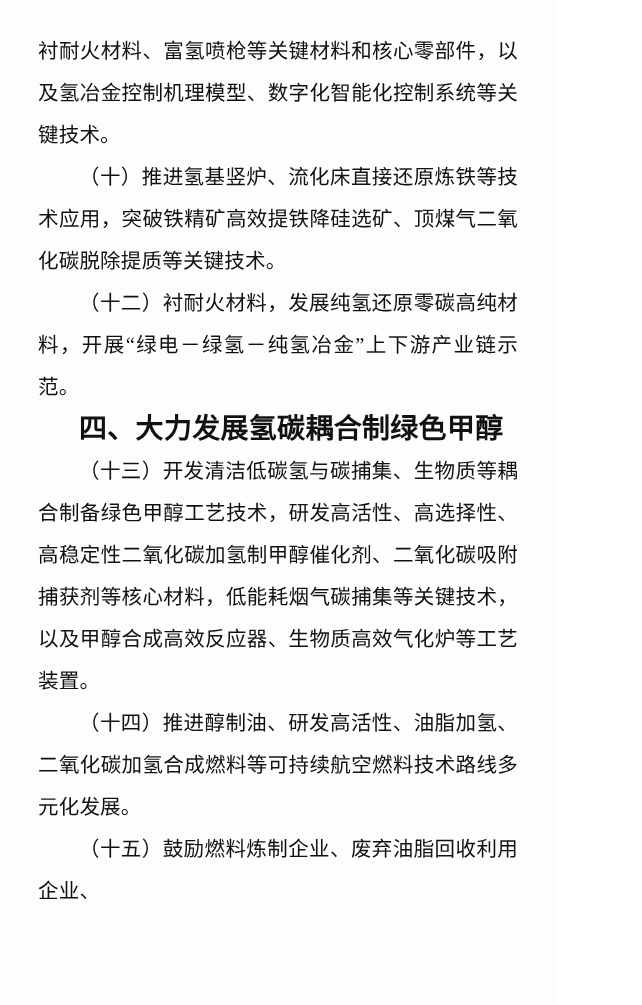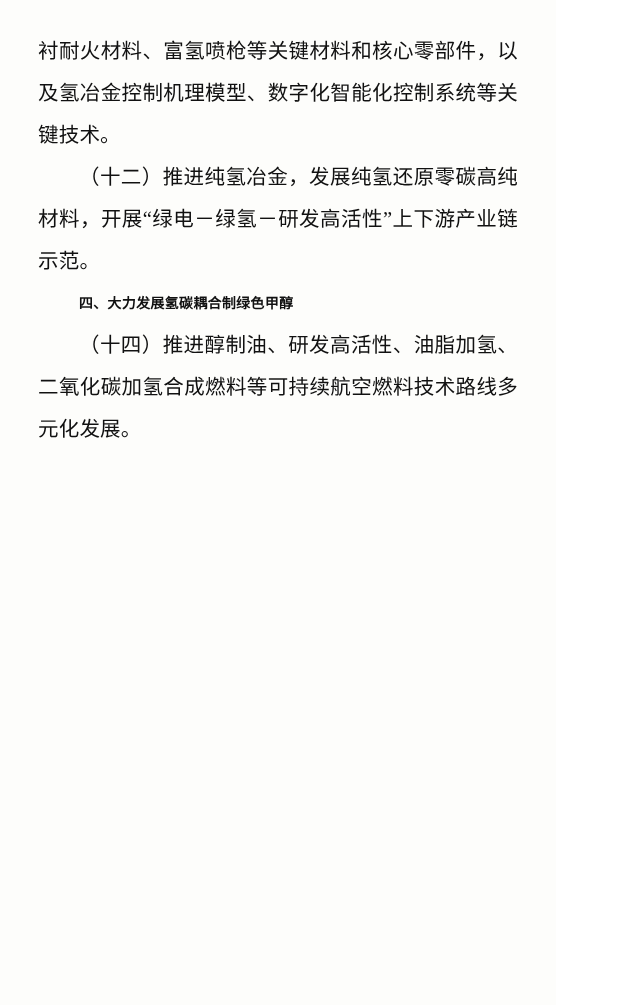--- a/index.html
+++ b/index.html
@@ -34,40 +34,43 @@
     text-indent: 0;
   }
   p.indent {
     margin: 0;
     text-indent: 41px;
   }
   h2.section {
     margin: 0;
     font-family: "Liberation Sans", "DejaVu Sans", sans-serif;
     font-weight: bold;
-    font-size: 14px;
+    font-size: 28px;
     line-height: 42px;
     text-indent: 41px;
     letter-spacing: 0.3px;
   }
 </style>
 </head>
 <body>
 
 <div id="page">
   <div class="doc-body">
 
     <p class="para">衬耐火材料、富氢喷枪等关键材料和核心零部件，以及氢冶金控制机理模型、数字化智能化控制系统等关键技术。</p>
 
 
 
+    <p class="indent">（十）推进氢基竖炉、流化床直接还原炼铁等技术应用，突破铁精矿高效提铁降硅选矿、顶煤气二氧化碳脱除提质等关键技术。</p>
 
 
-    <p class="indent">（十二）推进纯氢冶金，发展纯氢还原零碳高纯材料，开展“绿电－绿氢－研发高活性”上下游产业链示范。</p>
+    <p class="indent">（十二）衬耐火材料，发展纯氢还原零碳高纯材料，开展“绿电－绿氢－纯氢冶金”上下游产业链示范。</p>
 
     <h2 class="section">四、大力发展氢碳耦合制绿色甲醇</h2>
 
+    <p class="indent">（十三）开发清洁低碳氢与碳捕集、生物质等耦合制备绿色甲醇工艺技术，研发高活性、高选择性、高稳定性二氧化碳加氢制甲醇催化剂、二氧化碳吸附捕获剂等核心材料，低能耗烟气碳捕集等关键技术，以及甲醇合成高效反应器、生物质高效气化炉等工艺装置。</p>
 
     <p class="indent">（十四）推进醇制油、研发高活性、油脂加氢、二氧化碳加氢合成燃料等可持续航空燃料技术路线多元化发展。</p>
 
+    <p class="indent">（十五）鼓励燃料炼制企业、废弃油脂回收利用企业、</p>
 
   </div>
 </div>
 
 </body></html>

